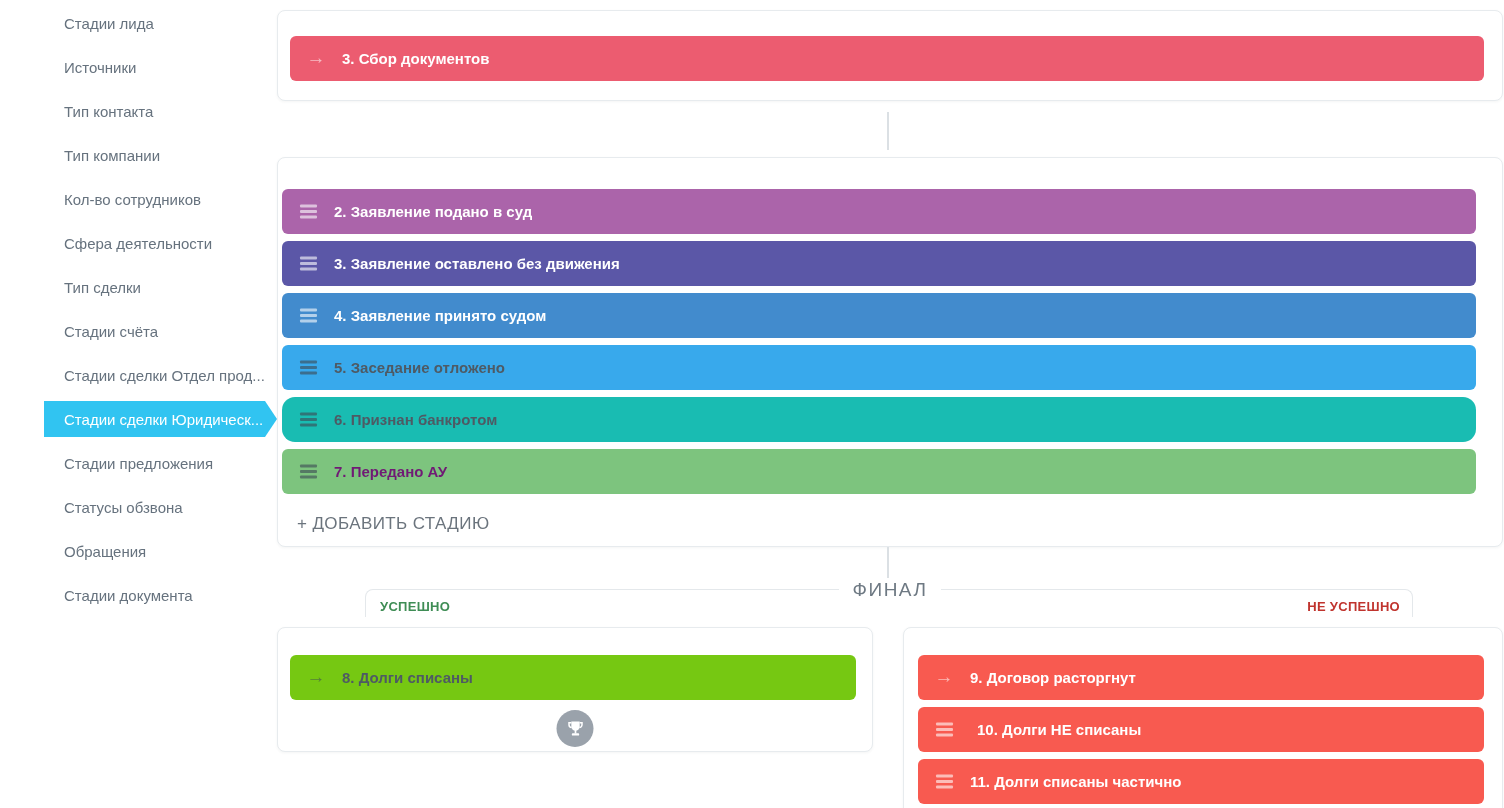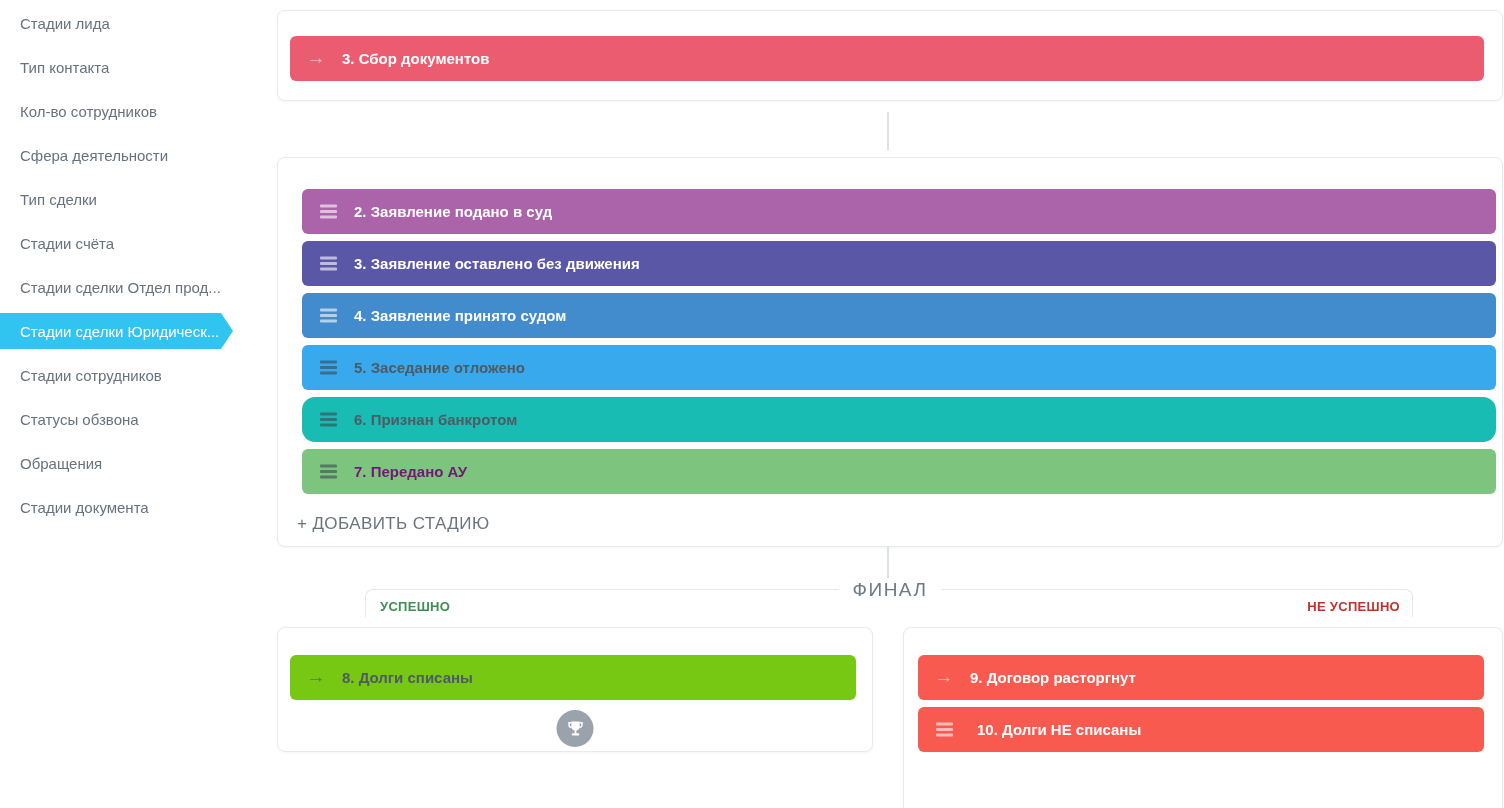--- a/index.html
+++ b/index.html
@@ -6,21 +6,21 @@
   html, body { width: 1504px; height: 808px; }
   body {
     position: relative;
     overflow: hidden;
     background: #ffffff;
     font-family: "Liberation Sans", sans-serif;
     -webkit-font-smoothing: antialiased;
   }
 
   
-  .sidebar { position: absolute; left: 0; top: 1px; width: 250px; }
+  .sidebar { position: absolute; left: 0; top: 1px; width: 250px; padding-left: 44px; }
   .side-item {
     height: 44px; display: flex; align-items: center;
     padding-left: 20px; font-size: 15px; color: #66727e;
     cursor: pointer; white-space: nowrap;
   }
   .side-item.selected {
     width: 233px; color: #ffffff;
     clip-path: polygon(0 4px, 221px 4px, 233px 50%, 221px calc(100% - 4px), 0 calc(100% - 4px));
   }
 
@@ -39,21 +39,21 @@
   .stage-bar {
     position: absolute; height: 45px; border-radius: 6px;
     display: flex; align-items: center; gap: 17px;
     padding-left: 17px; cursor: pointer;
   }
   .stage-label { font-size: 15px; }
   .stage-bar.white-text .stage-label { font-weight: 700; }
   .stage-bar.dark-text  .stage-label { font-weight: 600; }
 
   #card-top .stage-bar { left: 12px; top: 25px; width: 1194px; }
-  #card-middle .stage-bar { left: 24px; width: 1194px; text-align: right; }
+  #card-middle .stage-bar { left: 4px; width: 1194px; text-align: right; }
   #bar-2 { top: 31px; }  #bar-3 { top: 83px; }  #bar-4 { top: 135px; }
   #bar-5 { top: 187px; } #bar-6 { top: 239px; } #bar-7 { top: 291px; }
   #card-success .stage-bar { left: 12px; top: 27px; width: 566px; }
   #card-fail .stage-bar { left: 14px; width: 566px; }
   #bar-9 { top: 27px; } #bar-10 { top: 79px; } #bar-11 { top: 131px; }
 
   
   .icon { display: inline-flex; align-items: center; justify-content: center; width: 18px; flex: 0 0 18px; }
   .arrow { font-size: 19px; line-height: 1; opacity: 0.95; transform: translateY(-1px); }
   .hamburger {
@@ -95,28 +95,30 @@
     position: absolute; left: 50%; top: 82px; transform: translateX(-50%);
     width: 37px; height: 37px; border-radius: 50%;
     display: flex; align-items: center; justify-content: center;
   }
 </style>
 </head>
 <body>
 
 <nav class="sidebar">
   <div class="side-item">Стадии лида</div>
+  <div class="side-item">Источники</div>
   <div class="side-item">Тип контакта</div>
+  <div class="side-item">Тип компании</div>
   <div class="side-item">Кол-во сотрудников</div>
   <div class="side-item">Сфера деятельности</div>
   <div class="side-item">Тип сделки</div>
   <div class="side-item">Стадии счёта</div>
   <div class="side-item">Стадии сделки Отдел прод...</div>
   <div class="side-item selected" style="background: rgb(49, 196, 241);">Стадии сделки Юридическ...</div>
-  <div class="side-item">Стадии сотрудников</div>
+  <div class="side-item">Стадии предложения</div>
   <div class="side-item">Статусы обзвона</div>
   <div class="side-item">Обращения</div>
   <div class="side-item">Стадии документа</div>
 </nav>
 
 <section class="card" id="card-top">
   <div class="stage-bar white-text" id="bar-1" style="background: rgb(236, 92, 112);">
     <span class="icon arrow" style="color: rgba(255, 255, 255, 0.62);">→</span>
     <span class="stage-label" style="color: rgb(255, 255, 255);">3. Сбор документов</span>
   </div>
@@ -193,13 +195,19 @@
   <div class="stage-bar white-text" id="bar-9" style="background: rgb(248, 90, 80);">
     <span class="icon arrow" style="color: rgba(255, 255, 255, 0.62);">→</span>
     <span class="stage-label" style="color: rgb(255, 255, 255);">9. Договор расторгнут</span>
   </div>
   <div class="stage-bar white-text" id="bar-10" style="background: rgb(248, 90, 80); gap: 24px;">
     <span class="icon" style="color: rgba(255, 255, 255, 0.6);">
         <span class="hamburger"></span>
       </span>
     <span class="stage-label" style="color: rgb(255, 255, 255);">10. Долги НЕ списаны</span>
   </div>
+  <div class="stage-bar white-text" id="bar-11" style="background: rgb(248, 90, 80);">
+    <span class="icon" style="color: rgba(255, 255, 255, 0.6);">
+        <span class="hamburger"></span>
+      </span>
+    <span class="stage-label" style="color: rgb(255, 255, 255);">11. Долги списаны частично</span>
+  </div>
 </section>
 
 </body></html>

